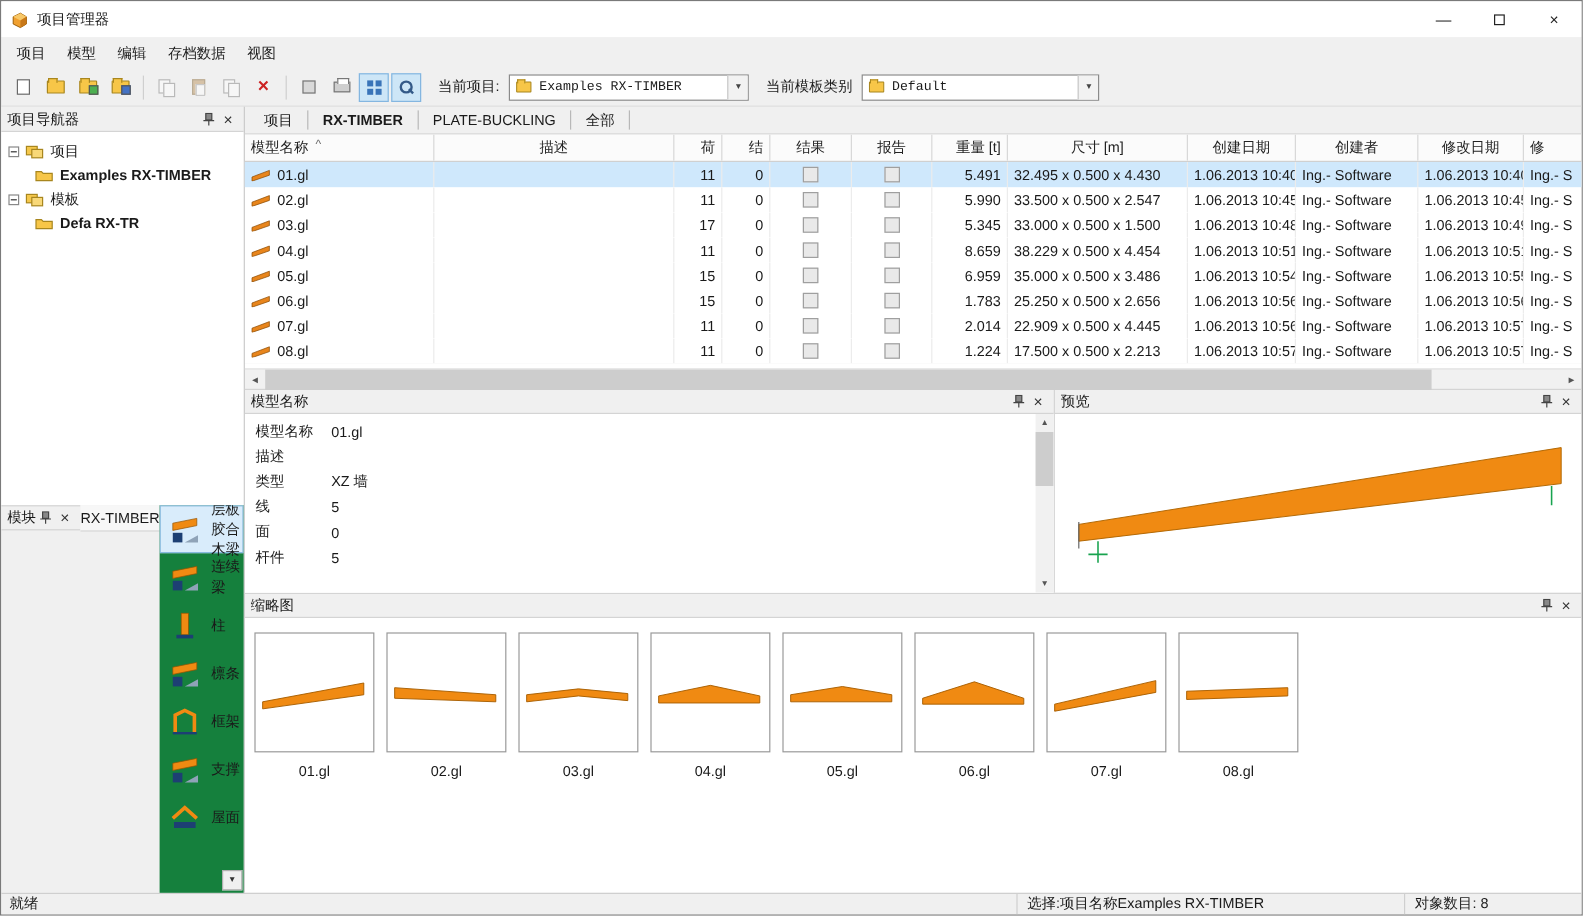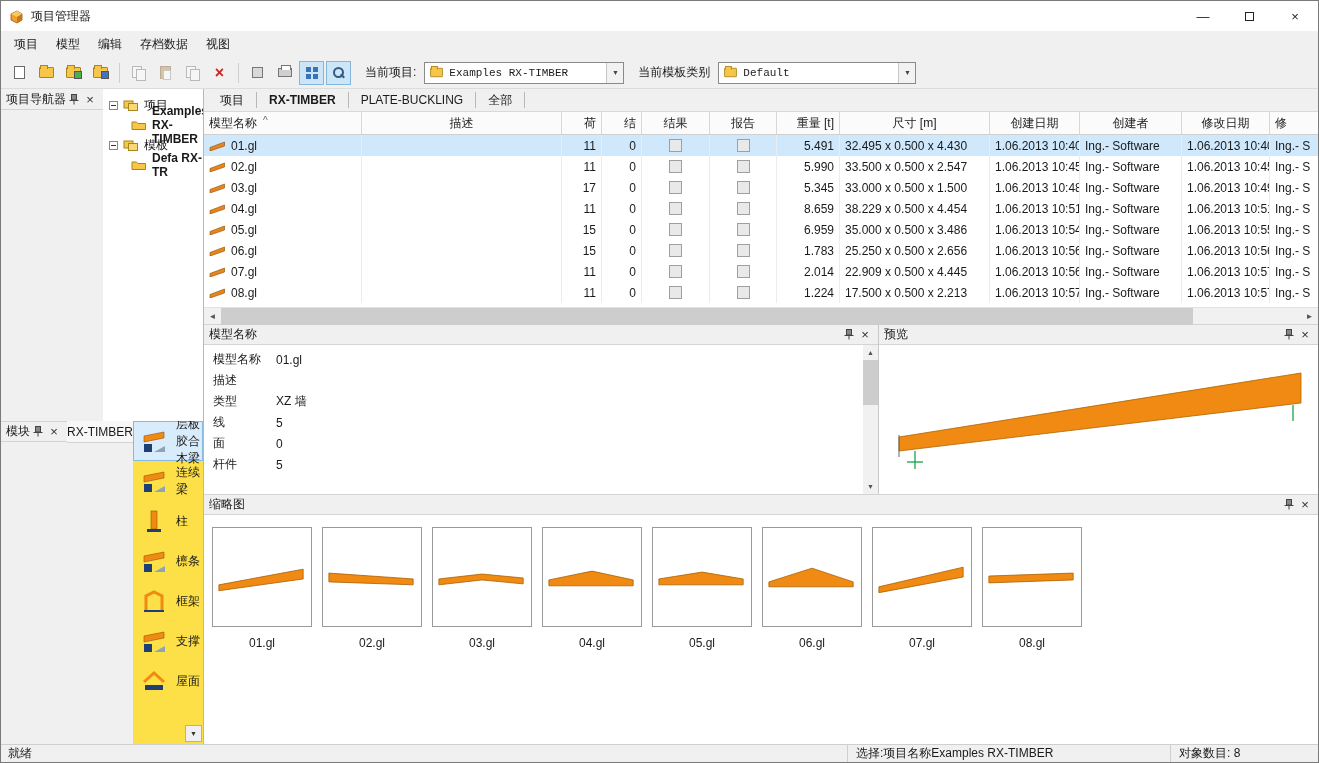--- a/index.html
+++ b/index.html
@@ -59,32 +59,32 @@
 .leftcol{width:203px;border-right:1px solid #b8b8b8;display:flex;flex-direction:column;background:#f0f0f0;flex:0 0 auto}
 .rightcol{flex:1;display:flex;flex-direction:column;min-width:0}
 
 
 .panel-title{height:21px;background:#f0f0f0;display:flex;align-items:center;padding:0 5px;border-bottom:1px solid #d4d4d4;border-top:1px solid #d4d4d4;flex:0 0 auto}
 .pt-text{flex:1;white-space:nowrap;overflow:hidden}
 .pt-btn{width:16px;height:16px;display:flex;align-items:center;justify-content:center;color:#444}
 .pt-x::before{content:"×";font-size:13px;color:#333}
 
 
-.nav-panel{height:332px;display:flex;flex-direction:row;flex:0 0 auto}
+.nav-panel{height:332px;display:flex;flex-direction:column;flex:0 0 auto}
 .tree{flex:1;background:#fff;padding-top:6px;overflow:hidden}
 .tree-row{height:20px;display:flex;align-items:center;gap:5px}
 .expander{width:9px;height:9px;border:1px solid #888;background:#fff;position:relative;flex:0 0 auto}
 .expander::after{content:"";position:absolute;left:1px;right:1px;top:3px;height:1px;background:#333}
 .bold{font-weight:bold}
 .ticon{display:inline-flex;flex:0 0 auto}
 
 
 .mod-panel{flex:1;display:flex;flex-direction:row;min-height:0}
 .mod-header{height:22px;background:#f7f7f7;border-bottom:1px solid #d4d4d4;display:flex;align-items:center;justify-content:center;flex:0 0 auto}
-.mod-list{flex:1;background:#fde047;position:relative;overflow:hidden}
+.mod-list{flex:1;background:#15803d;position:relative;overflow:hidden}
 .mod-item{height:40px;display:flex;align-items:center;gap:9px;padding-left:7px;border:1px solid transparent}
 .mod-item.selected{background:#d9ecfb;border-color:#86b9de}
 .mod-icon{display:inline-flex;flex:0 0 auto}
 .mod-scroll-btn{position:absolute;right:1px;bottom:1px;width:17px;height:17px;background:#f0f0f0;border:1px solid #b0b0b0;display:flex;align-items:center;justify-content:center}
 .mod-scroll-btn::before{content:"▼";font-size:7px;color:#333}
 
 
 .tabsrow{height:22px;display:flex;align-items:center;background:#f0f0f0;padding-left:4px;flex:0 0 auto}
 .tab{padding:0 12px;height:16px;line-height:16px;border-right:1px solid #b8b8b8;white-space:nowrap}
 .tab.active{font-weight:bold}

